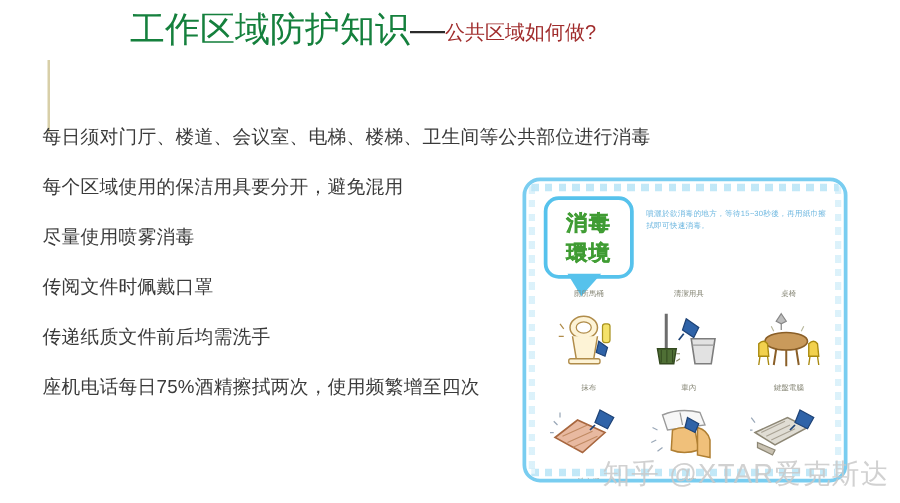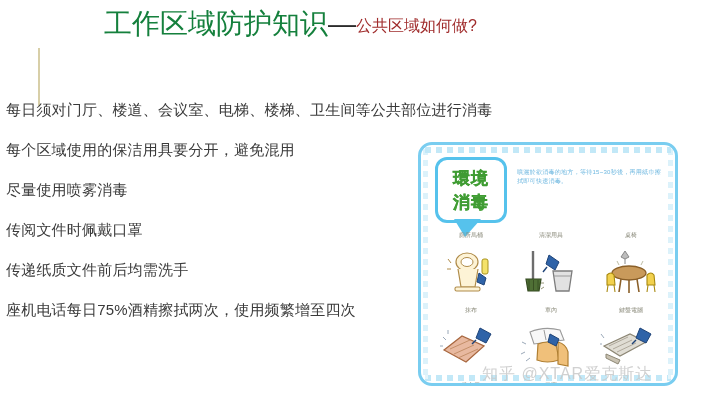--- a/index.html
+++ b/index.html
@@ -52,21 +52,21 @@
     left: 38px;
     top: 48px;
     width: 2px;
     height: 58px;
     background: #d8cfa8;
   }
 
   
   .body-list {
     position: absolute;
-    left: 6px;
+    left: 34px;
     top: 100px;
     width: 400px;
   }
   .body-line {
     color: #3a3a3a;
     font-size: 15px;
     line-height: 20px;
     height: 20px;
     margin-bottom: 20px;
     white-space: nowrap;
@@ -187,21 +187,21 @@
     top: 20px;
     transform: translateX(-50%);
   }
 
   
   .watermark {
     position: absolute;
     left: 482px;
     top: 364px;
     color: #c9c9c9;
-    font-size: 16px;
+    font-size: 22px;
     letter-spacing: 1px;
     white-space: nowrap;
     opacity: .85;
     pointer-events: none;
   }
 </style>
 </head>
 <body>
 
 <div id="slide">
@@ -223,22 +223,22 @@
 
   <div class="illus">
     <div class="illus-frame">
       <div class="illus-dash top"></div>
       <div class="illus-dash bottom"></div>
       <div class="illus-side left"></div>
       <div class="illus-side right"></div>
 
       <div class="bubble">
         <div class="bubble-text">
+          <div>消毒</div>
           <div>環境</div>
-          <div>消毒</div>
         </div>
       </div>
 
       <div class="illus-caption">噴灑於欲消毒的地方，等待15~30秒後，再用紙巾擦拭即可快速消毒。</div>
 
       <div class="icon-grid">
 
         <div class="icon-cell">
           <div class="icon-label">廁所馬桶</div>
           <svg class="icon-art" width="52" height="46" viewBox="0 0 52 46">

